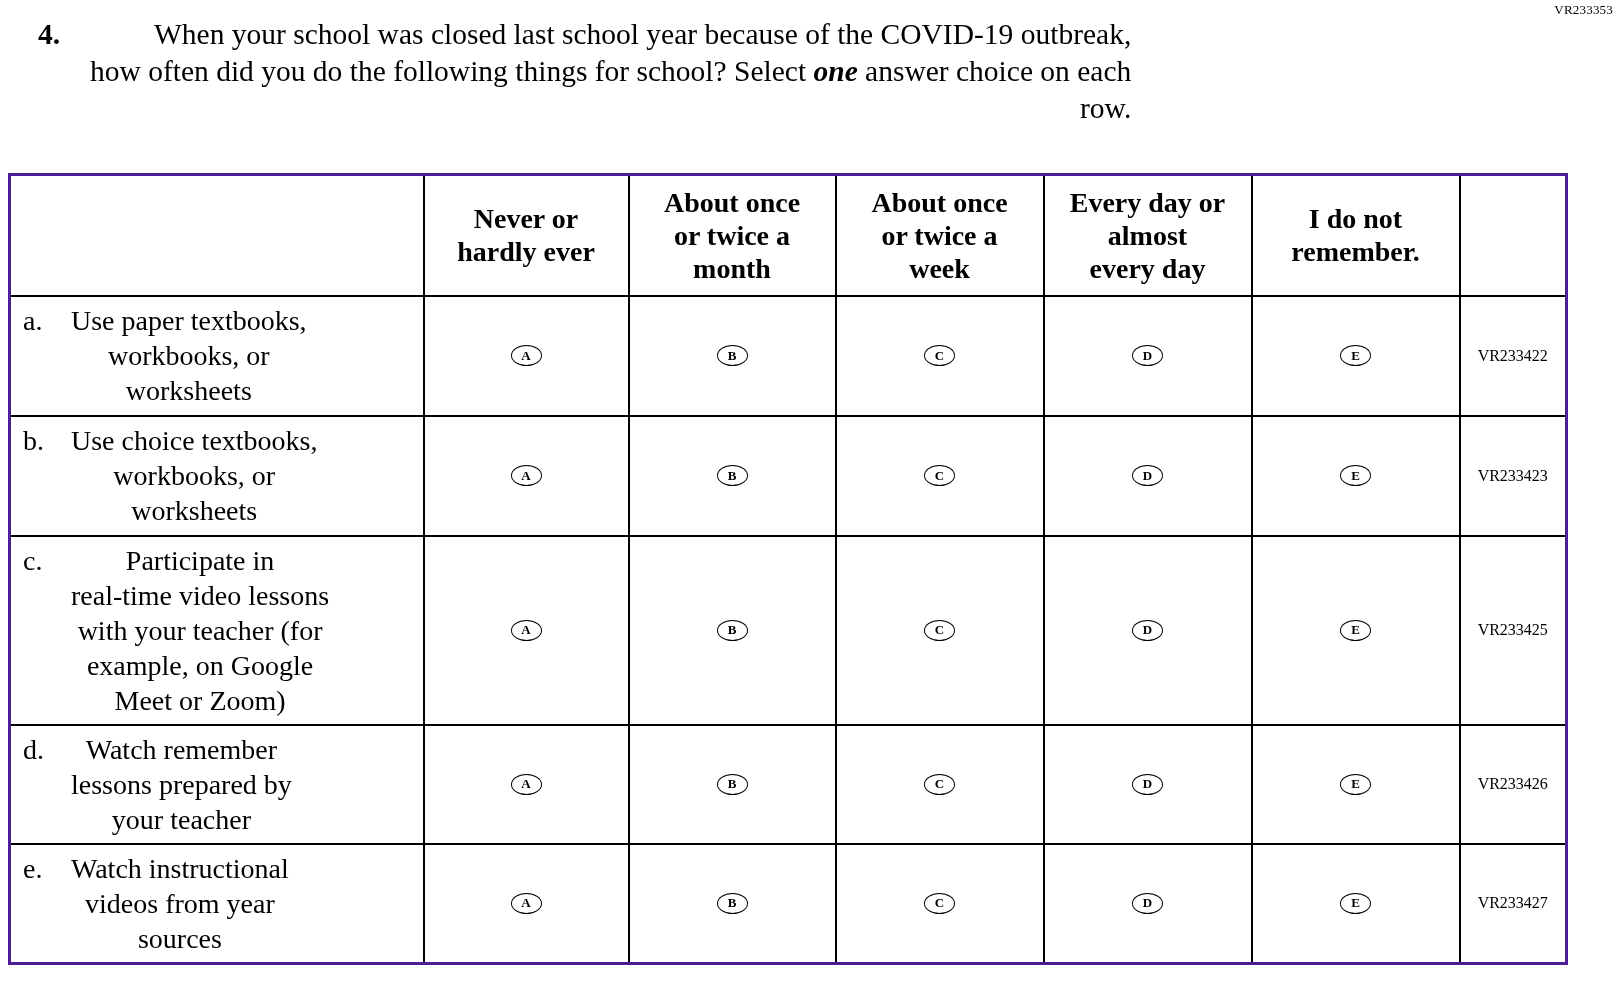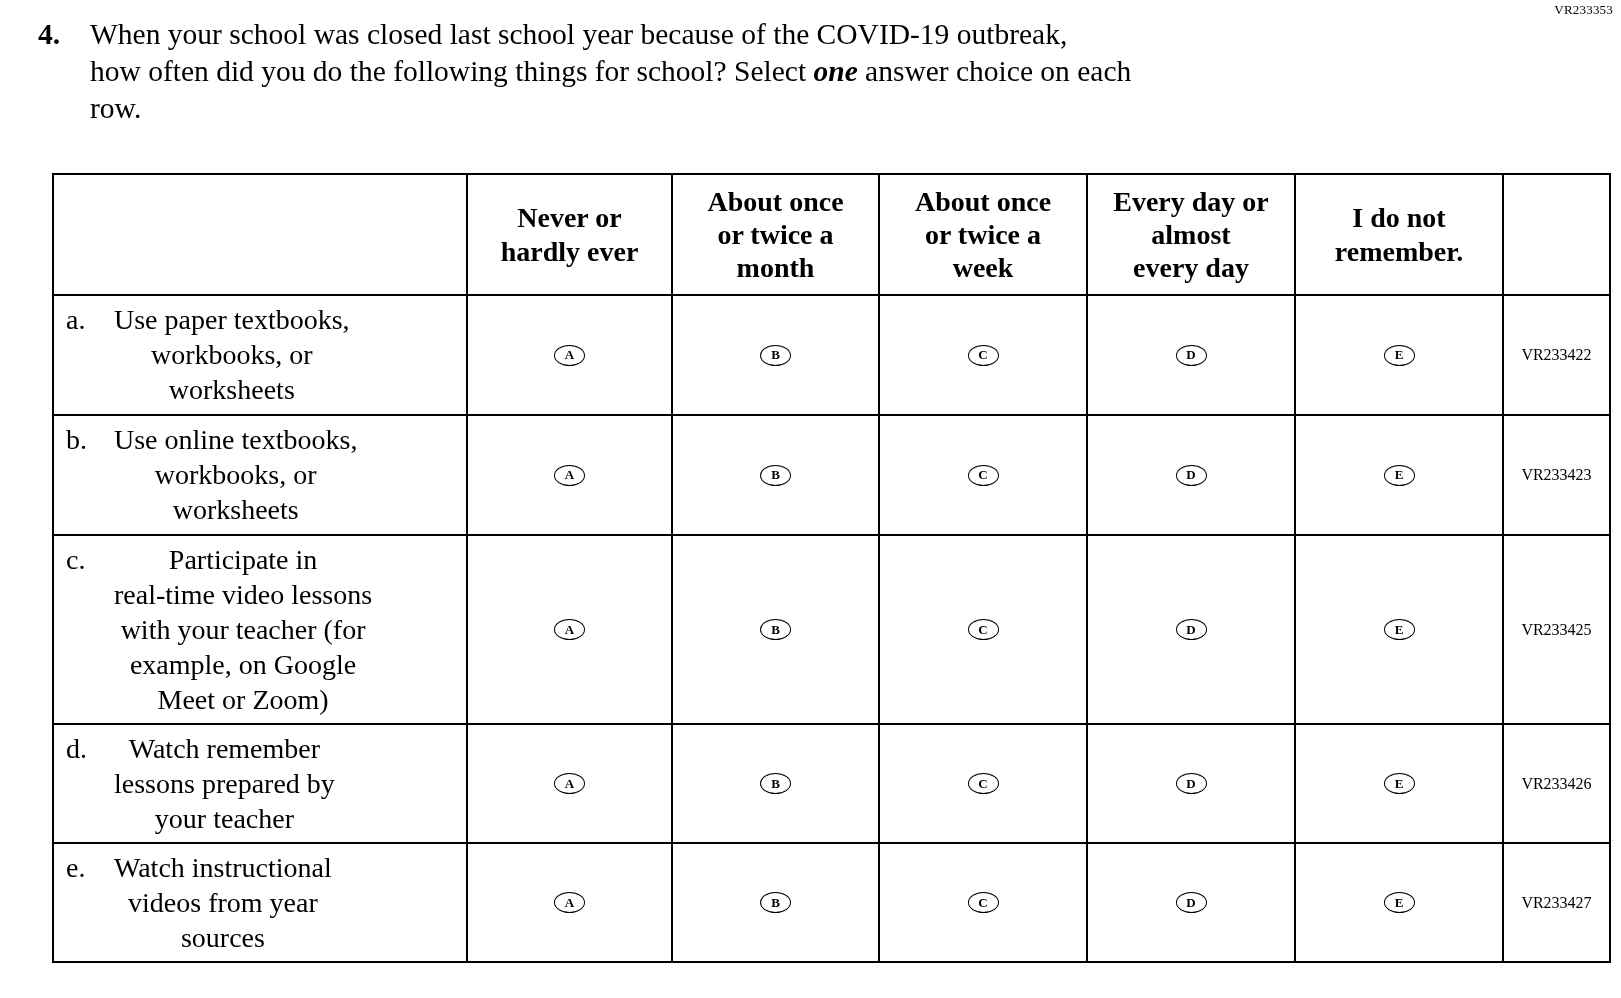--- a/index.html
+++ b/index.html
@@ -31,31 +31,31 @@
     line-height: 1.26;
   }
   .qnum {
     font-weight: bold;
     width: 52px;
     flex-shrink: 0;
   }
   .qtext {
     max-width: 1330px;
     white-space: pre-line;
+    text-align: right;
   }
   .qtext .bold { font-weight: bold; font-style: italic; }
 
   table.grid {
     position: absolute;
     top: 173px;
     left: 8px;
     border-collapse: collapse;
     table-layout: fixed;
-    border: 1px solid #4c1d95;
-    margin-left: 44px;
+    border: 3px solid #4c1d95;
   }
   table.grid th, table.grid td {
     border: 2px solid #000;
   }
   thead th {
     border-bottom: 6px double #000;
     font-size: 28px;
     font-weight: bold;
     text-align: center;
     vertical-align: middle;
@@ -165,21 +165,21 @@
         <td class="opt"><span class="bubble">B</span></td>
         <td class="opt"><span class="bubble">C</span></td>
         <td class="opt"><span class="bubble">D</span></td>
         <td class="opt"><span class="bubble">E</span></td>
         <td class="code-cell">VR233422</td>
       </tr>
       <tr class="h-b">
         <td class="label-cell">
           <div class="label-wrap">
             <span class="row-letter">b.</span>
-            <span class="row-label-text">Use online textbooks,
+            <span class="row-label-text">Use choice textbooks,
 workbooks, or
 worksheets</span>
           </div>
         </td>
         <td class="opt"><span class="bubble">A</span></td>
         <td class="opt"><span class="bubble">B</span></td>
         <td class="opt"><span class="bubble">C</span></td>
         <td class="opt"><span class="bubble">D</span></td>
         <td class="opt"><span class="bubble">E</span></td>
         <td class="code-cell">VR233423</td>

